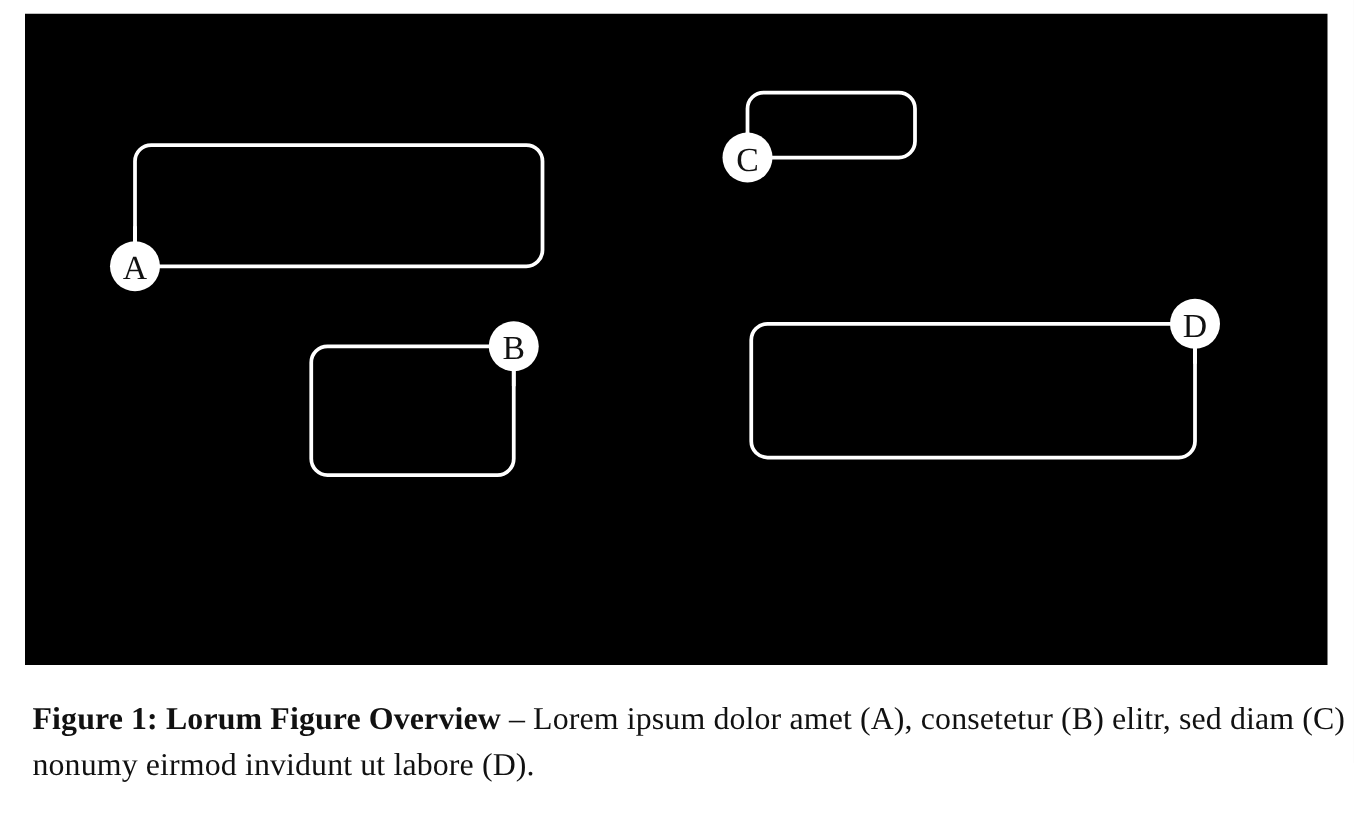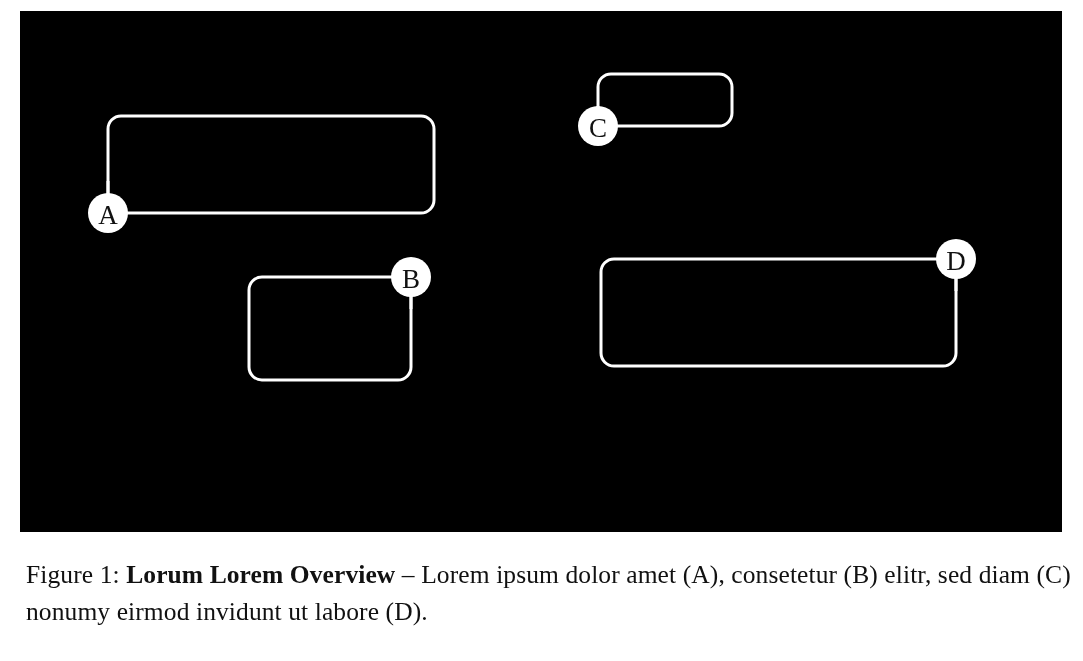--- a/index.html
+++ b/index.html
@@ -74,21 +74,21 @@
     left: 26px;
     top: 556px;
     width: 1052px;
     font-family: "Liberation Serif", serif;
     font-size: 25.5px;
     line-height: 37px;
     color: #111111;
     text-align: left;
     letter-spacing: 0.1px;
   }
-  #caption .cap-prefix { font-weight: 400; }
+  #caption .cap-prefix { font-weight: 700; }
   #caption .cap-title  { font-weight: 700; }
   #caption .cap-body   { font-weight: 400; }
 </style>
 </head>
 <body>
 
 <div id="page">
 
   <div id="figure-panel">
     <svg id="figure-svg" viewBox="0 0 1042 521" xmlns="http://www.w3.org/2000/svg">
@@ -148,16 +148,16 @@
                  L 936 248"></path>
         <line class="callout-leader" x1="936" y1="248" x2="936" y2="280"></line>
         <circle class="badge-circle" cx="936" cy="248" r="20"></circle>
         <text class="badge-letter" x="936" y="249.5">D</text>
       </g>
 
     </svg>
   </div>
 
   <div id="caption">
-    <span class="cap-prefix">Figure 1: </span><span class="cap-title">Lorum Lorem Overview</span><span class="cap-body"> – Lorem ipsum dolor amet (A), consetetur (B) elitr, sed diam (C) nonumy eirmod invidunt ut labore (D).</span>
+    <span class="cap-prefix">Figure 1: </span><span class="cap-title">Lorum Figure Overview</span><span class="cap-body"> – Lorem ipsum dolor amet (A), consetetur (B) elitr, sed diam (C) nonumy eirmod invidunt ut labore (D).</span>
   </div>
 
 </div>
 
 </body></html>

